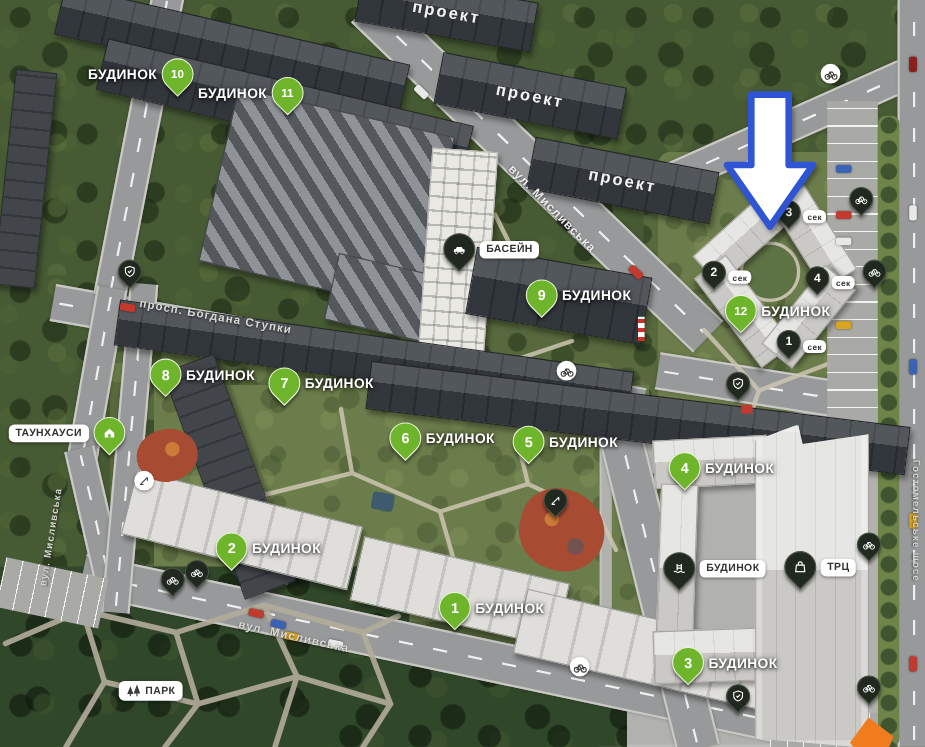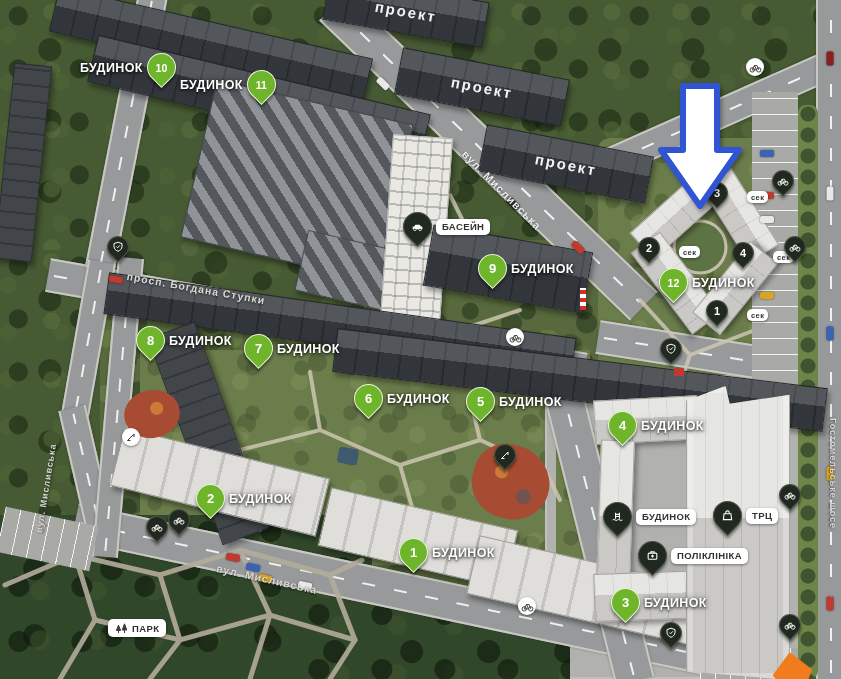--- a/index.html
+++ b/index.html
@@ -76,21 +76,21 @@
      display:flex;align-items:center;justify-content:center;box-shadow:2px 2px 3px rgba(0,0,0,.45);flex:0 0 auto;}
   .pin>*{transform:rotate(-45deg);}
   .pin.green{background:#6fb52b;border:1.5px solid #e9f5d8;}
   .pin.dark{background:#20281f;border:1.5px solid #4a5546;}
   .pin.sm{width:20px;height:20px;}
   .pnum{color:#fff;font-weight:800;font-size:13px;}
   .pnum.two{font-size:10.5px;}
   .pin.sm .pnum{font-size:11px;}
   .box-label{background:#fff;color:#30332f;border-radius:5px;padding:2.5px 6px;font-size:9.5px;
      font-weight:bold;letter-spacing:.4px;box-shadow:0 1px 3px rgba(0,0,0,.45);white-space:nowrap;display:flex;align-items:center;gap:3px;}
-  .sek{font-size:7.5px;padding:1.5px 4px;border-radius:5px;margin-top:8px;margin-left:17px;}
+  .sek{font-size:7.5px;padding:1.5px 4px;border-radius:5px;margin-top:8px;}
   .wcircle{position:absolute;width:18px;height:18px;border-radius:50%;background:#fff;display:flex;
      align-items:center;justify-content:center;box-shadow:0 1px 3px rgba(0,0,0,.45);z-index:28;}
   .street{position:absolute;color:#ededeb;font-size:11px;font-weight:bold;letter-spacing:1px;white-space:nowrap;
      text-shadow:0 1px 2px rgba(0,0,0,.65);z-index:20;transform-origin:0 0;}
   .car{position:absolute;width:14px;height:7px;border-radius:2px;box-shadow:0 0 2px rgba(0,0,0,.6);z-index:12;}
   .deco{position:absolute;}
 </style>
 </head>
 <body>
 
@@ -318,37 +318,37 @@
   <div class="marker" style="left:403px;top:212px;">
     <span class="pin dark">
       <svg width="13" height="13" viewBox="0 0 12 12">
           <path d="M1.5 8.5h9V6.3l-1.4-.4-1-1.6H4L3 5.9l-1.5.4z" fill="#fff"></path>
           <circle cx="3.6" cy="8.8" r="1.1" fill="#20281f" stroke="#fff" stroke-width=".7"></circle>
           <circle cx="8.4" cy="8.8" r="1.1" fill="#20281f" stroke="#fff" stroke-width=".7"></circle>
         </svg>
     </span>
     <span class="box-label">БАСЕЙН</span>
   </div>
+  <div class="marker" style="left:8px;top:379px;">
+    <span class="box-label">ТАУНХАУСИ</span>
+    <span class="pin green">
+      <svg width="13" height="13" viewBox="0 0 12 12">
+          <path d="M2 6.2 6 2.6l4 3.6V10H2z" fill="#fff"></path>
+          <rect x="5" y="7" width="2" height="3" fill="#6fb52b"></rect>
+        </svg>
+    </span>
+  </div>
   <div class="marker" style="left:603px;top:502px;">
     <span class="pin dark">
       <svg width="13" height="13" viewBox="0 0 12 12" fill="none" stroke="#fff" stroke-width="1">
           <path d="M4.2 2.5v5.5M7.8 2.5v5.5M4.2 4h3.6M4.2 6h3.6"></path>
           <path d="M1.5 9.2q1.1-1 2.2 0t2.3 0 2.2 0 2.3 0" stroke-width=".9"></path>
         </svg>
     </span>
     <span class="box-label">БУДИНОК</span>
-  </div>
-  <div class="marker" style="left:638px;top:541px;">
-    <span class="pin dark">
-      <svg width="13" height="13" viewBox="0 0 12 12" fill="none" stroke="#fff" stroke-width="1">
-          <rect x="2" y="3.8" width="8" height="5.7" rx="1"></rect>
-          <path d="M4.5 3.8V2.6h3v1.2M6 5.3v2.6M4.7 6.6h2.6"></path>
-        </svg>
-    </span>
-    <span class="box-label">ПОЛІКЛІНІКА</span>
   </div>
   <div class="marker" style="left:713px;top:501px;">
     <span class="pin dark">
       <svg width="13" height="13" viewBox="0 0 12 12" fill="none" stroke="#fff" stroke-width="1">
           <path d="M2.8 4.4h6.4l.6 5.4H2.2z"></path>
           <path d="M4.4 4.4V3.3a1.6 1.6 0 013.2 0v1.1"></path>
         </svg>
     </span>
     <span class="box-label">ТРЦ</span>
   </div>

